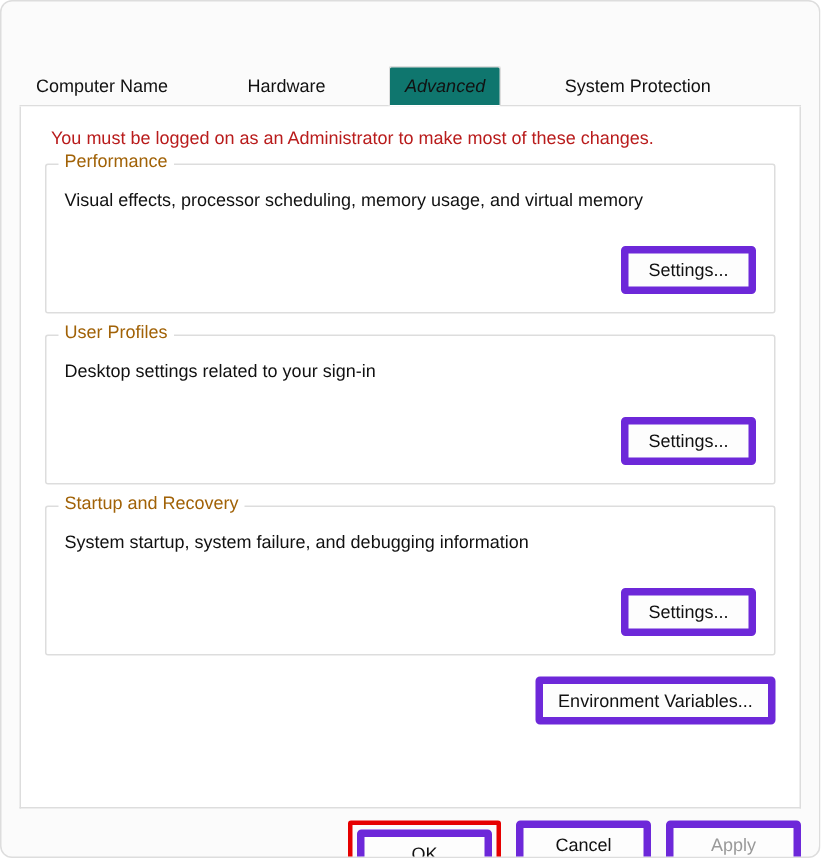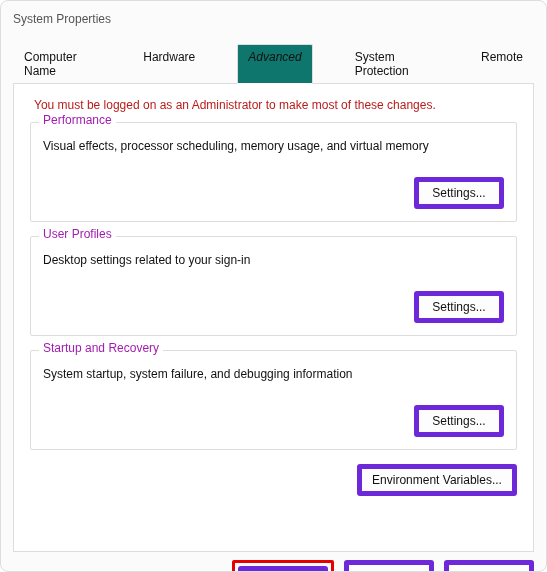--- a/index.html
+++ b/index.html
@@ -95,21 +95,21 @@
       margin: 0 0 14px 0;
       position: relative;
     }
     .groupbox-title {
       position: absolute;
       top: -10px;
       left: 8px;
       background: #fff;
       padding: 0 4px;
       font-size: 12px;
-      color: #a21caf;
+      color: #a16207;
     }
     .groupbox-body {
       font-size: 12px;
       color: #111;
       min-height: 70px;
       position: relative;
     }
     .groupbox-desc {
       margin: 2px 0 0 0;
     }
@@ -155,35 +155,33 @@
     .ok-highlight .btn {
       margin: 0;
     }
   </style>
 </head>
 <body>
 
 <div class="window">
 
   <div class="titlebar">
-    <span class="titlebar-title">System Properties</span>
     <span class="close-icon">
       <svg viewBox="0 0 10 10">
           <line x1="1" y1="1" x2="9" y2="9" stroke="#555" stroke-width="1"></line>
           <line x1="9" y1="1" x2="1" y2="9" stroke="#555" stroke-width="1"></line>
         </svg>
     </span>
   </div>
 
   <div class="tab-strip">
     <div class="tab">Computer Name</div>
     <div class="tab">Hardware</div>
     <div class="tab active">Advanced</div>
     <div class="tab">System Protection</div>
-    <div class="tab">Remote</div>
   </div>
 
   <div class="tab-panel">
     <div class="intro-text">You must be logged on as an Administrator to make most of these changes.</div>
 
     <div class="groupbox">
       <div class="groupbox-title">Performance</div>
       <div class="groupbox-body">
         <div class="groupbox-desc">Visual effects, processor scheduling, memory usage, and virtual memory</div>
         <div class="settings-btn">

